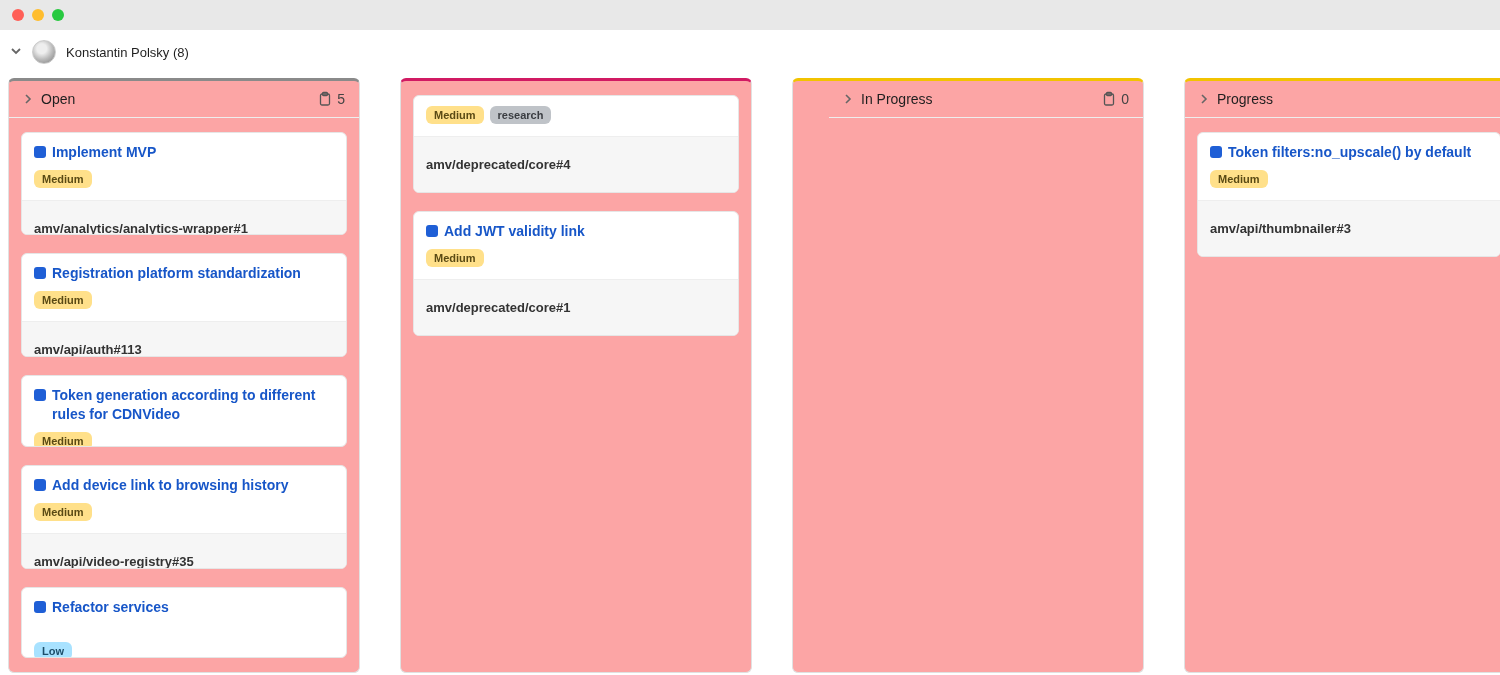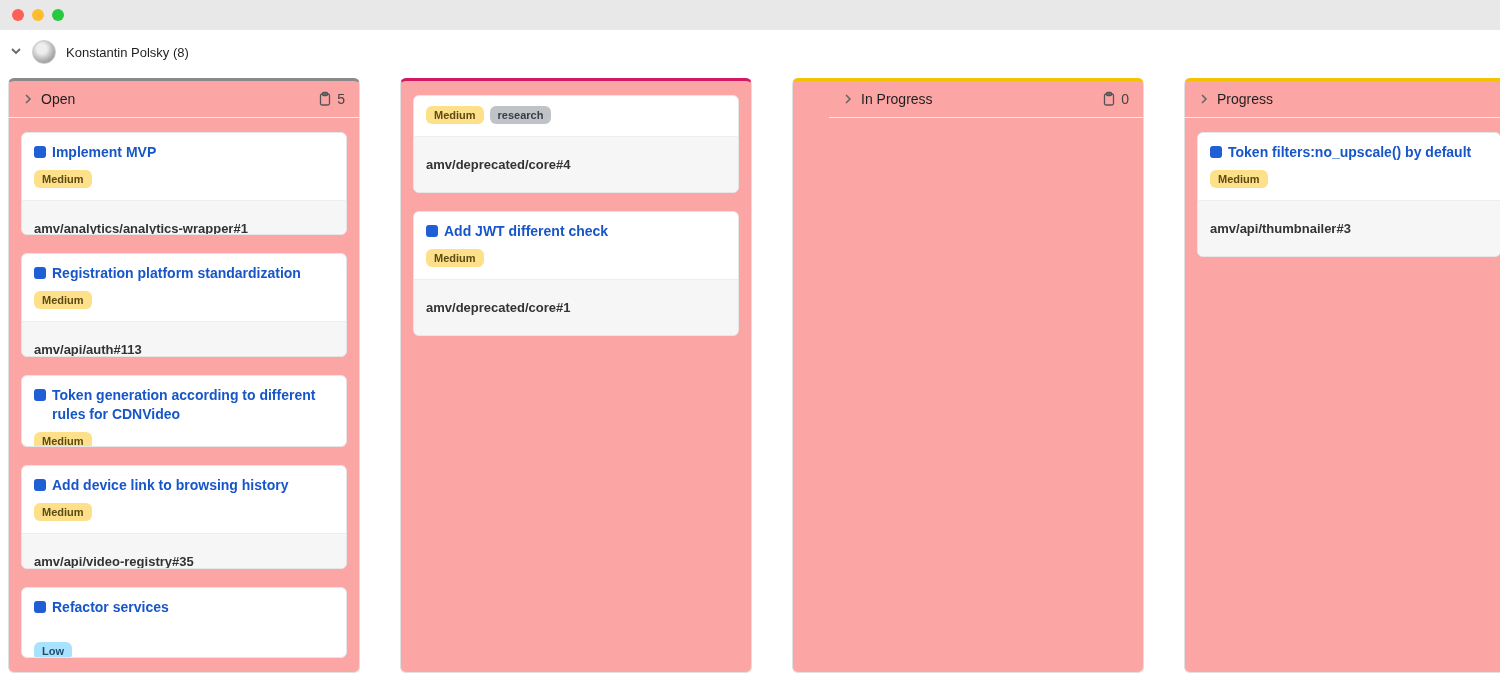--- a/index.html
+++ b/index.html
@@ -230,21 +230,21 @@
               <span class="badge badge-medium">Medium</span>
               <span class="badge badge-research">research</span>
             </div>
           </div>
           <div class="card-foot">amv/deprecated/core#4</div>
         </div>
         <div class="card">
           <div class="card-top">
             <div class="title-row">
               <span class="issue-dot"></span>
-              <span class="issue-title">Add JWT different check</span>
+              <span class="issue-title">Add JWT validity link</span>
             </div>
             <div class="labels-row">
               <span class="badge badge-medium">Medium</span>
             </div>
           </div>
           <div class="card-foot">amv/deprecated/core#1</div>
         </div>
       </div>
     </div>
     <div class="column" style="border-top-color: rgb(242, 195, 0); padding-left: 36px;">

